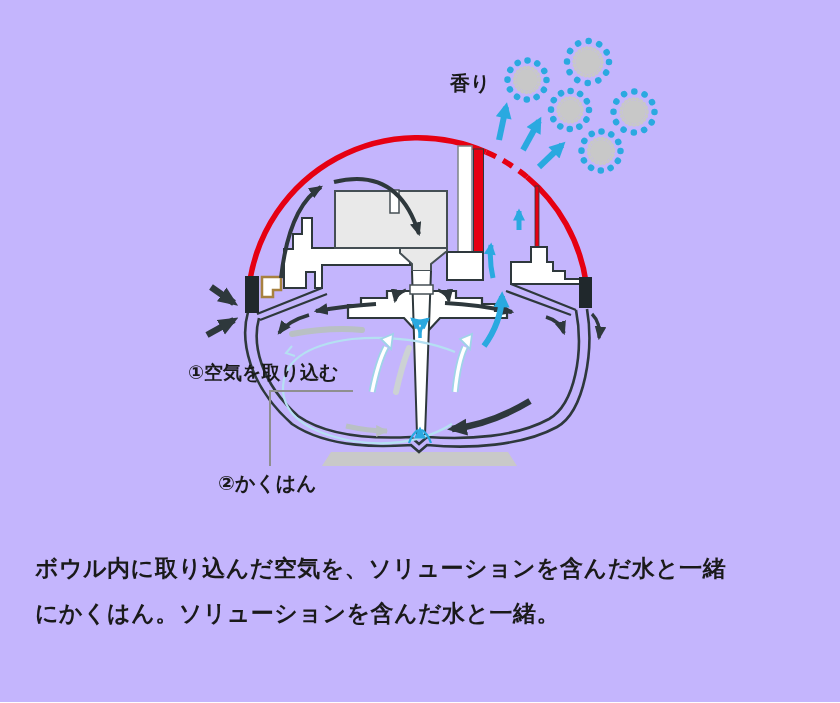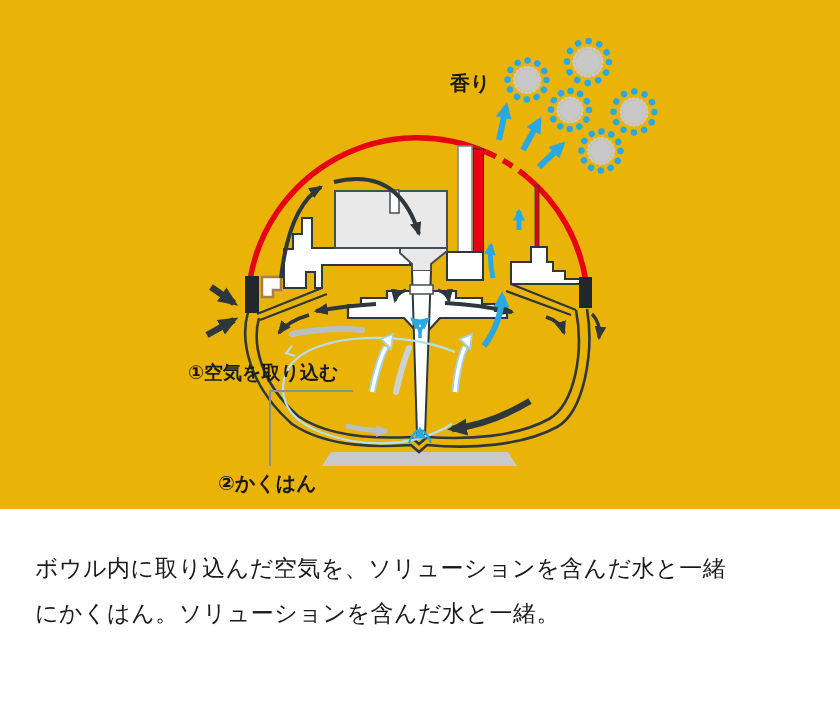--- a/index.html
+++ b/index.html
@@ -3,39 +3,39 @@
 <meta charset="utf-8">
 <style>
   :root{
     --c-red:#e60012; --c-blue:#2aa9e0; --c-light-blue:#b5e0f2; --c-dark:#2e383c;
     --c-ink:#1a1a1a; --c-gray-fill:#e9e9e9; --c-base-gray:#c9c9c9; --c-arrow-gray:#b9c0c4;
     --c-tan:#a7813f; --c-particle-gray:#c8c8c8; --c-leader-gray:#8f8f8f;
   }
   html,body{margin:0;padding:0;}
   body{width:840px;height:703px;background:#ffffff;overflow:hidden;
        font-family:"Liberation Sans","DejaVu Sans",sans-serif;}
-  .stage{position:relative;width:840px;height:509px;background:#eab308;}
+  .stage{position:relative;width:840px;height:702px;background:#c4b5fd;}
   svg{position:absolute;left:0;top:0;}
   .s-dark{stroke:var(--c-dark);fill:none;}
   .f-dark{fill:var(--c-dark);}
   .s-red{stroke:var(--c-red);fill:none;}
   .f-red{fill:var(--c-red);}
   .s-blue{stroke:var(--c-blue);fill:none;}
   .f-blue{fill:var(--c-blue);}
   .s-lblue{stroke:var(--c-light-blue);fill:none;}
   .s-hollow{stroke:#9fd3e8;fill:none;}
   .s-gray{stroke:var(--c-arrow-gray);fill:none;}
   .f-gray{fill:var(--c-arrow-gray);}
   .s-leader{stroke:var(--c-leader-gray);stroke-width:2;fill:none;}
   .white-part{fill:#ffffff;stroke:var(--c-dark);stroke-width:2;}
   .gray-part{fill:var(--c-gray-fill);stroke:#454f54;stroke-width:2;}
   .jp-label{font-family:"Liberation Sans","DejaVu Sans",sans-serif;font-weight:700;
             fill:var(--c-ink);}
   .caption{position:absolute;left:35px;top:546px;width:790px;color:var(--c-ink);
-           font-size:23px;line-height:45px;font-weight:400;letter-spacing:.5px;}
+           font-size:23px;line-height:45px;font-weight:700;letter-spacing:.5px;}
   .particle-core{fill:var(--c-particle-gray);}
   .particle-fuzz{stroke:var(--c-particle-gray);fill:none;stroke-width:3.5;
                  stroke-dasharray:.6 3.4;stroke-linecap:round;}
   .particle-dots{stroke:var(--c-blue);fill:none;stroke-linecap:round;}
 </style>
 </head>
 <body>
 
 <div class="stage">
 

